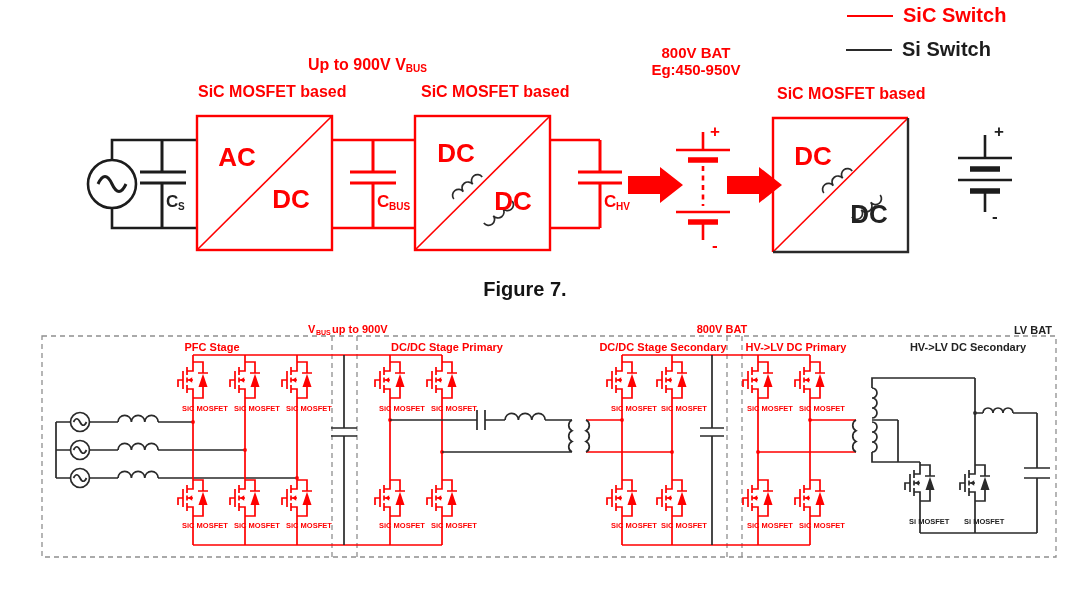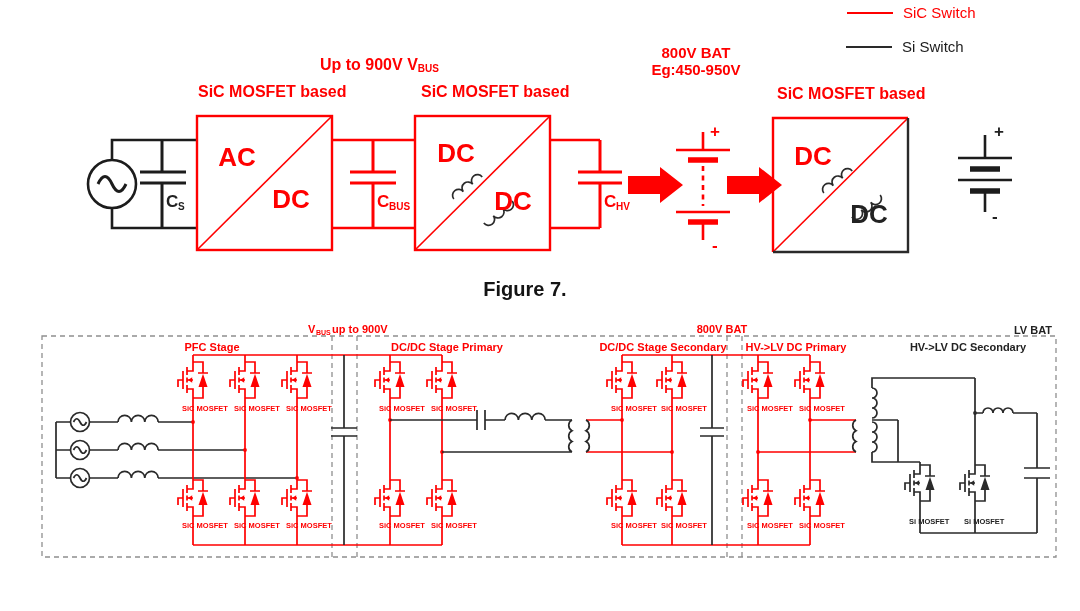--- a/index.html
+++ b/index.html
@@ -7,21 +7,21 @@
          font-family:"Liberation Sans","DejaVu Sans",sans-serif;}
   .abs{position:absolute;}
   .red{color:#FF0000;}
   .blk{color:#1c1c1c;}
   .b16{font-size:16px;font-weight:700;line-height:1.05;}
   .b15{font-size:15px;font-weight:700;line-height:1.15;}
   .sub10{font-size:10px;font-weight:700;vertical-align:-2px;}
   .legend-row{position:absolute;display:flex;align-items:center;gap:10px;}
   .legend-line{display:inline-block;width:46px;height:0;border-top:2.4px solid #f00;}
   .legend-line.si{border-top-color:#2a2a2a;}
-  .legend-txt{font-size:15px;font-weight:400;}
+  .legend-txt{font-size:20px;font-weight:700;}
   .caption{position:absolute;left:0;width:1080px;display:flex;justify-content:center;
            font-size:20px;font-weight:700;color:#141414;}
   .caption .num{margin-right:30px;}
   svg{position:absolute;left:0;}
   svg text{font-family:"Liberation Sans","DejaVu Sans",sans-serif;}
   .t26{font-size:26px;font-weight:700;}
   .t10{font-size:10px;font-weight:700;}
   .t17{font-size:17px;font-weight:700;}
   .t11{font-size:11px;font-weight:700;}
   .t7{font-size:7px;font-weight:700;}
@@ -42,21 +42,21 @@
 
   <div class="legend-row" style="top:4px;left:847px;">
     <span class="legend-line"></span>
     <span class="legend-txt red">SiC Switch</span>
   </div>
   <div class="legend-row" style="top:25px;left:846px;margin-top:13px;">
     <span class="legend-line si"></span>
     <span class="legend-txt blk">Si Switch</span>
   </div>
 
-  <div class="abs red b16" style="left:320px;top:57px;"><span>Up to 900V V</span><span class="sub10">BUS</span></div>
+  <div class="abs red b16" style="left:308px;top:57px;"><span>Up to 900V V</span><span class="sub10">BUS</span></div>
   <div class="abs red b16" style="left:198px;top:84px;">SiC MOSFET based</div>
   <div class="abs red b16" style="left:421px;top:84px;">SiC MOSFET based</div>
   <div class="abs red b16" style="left:777px;top:86px;">SiC MOSFET based</div>
   <div class="abs red b15" style="left:626px;top:44px;width:140px;text-align:center;">
     <div>800V BAT</div>
     <div>Eg:450-950V</div>
   </div>
 
   <svg style="top:95px;" width="1080" height="175" viewBox="0 95 1080 175">
 

